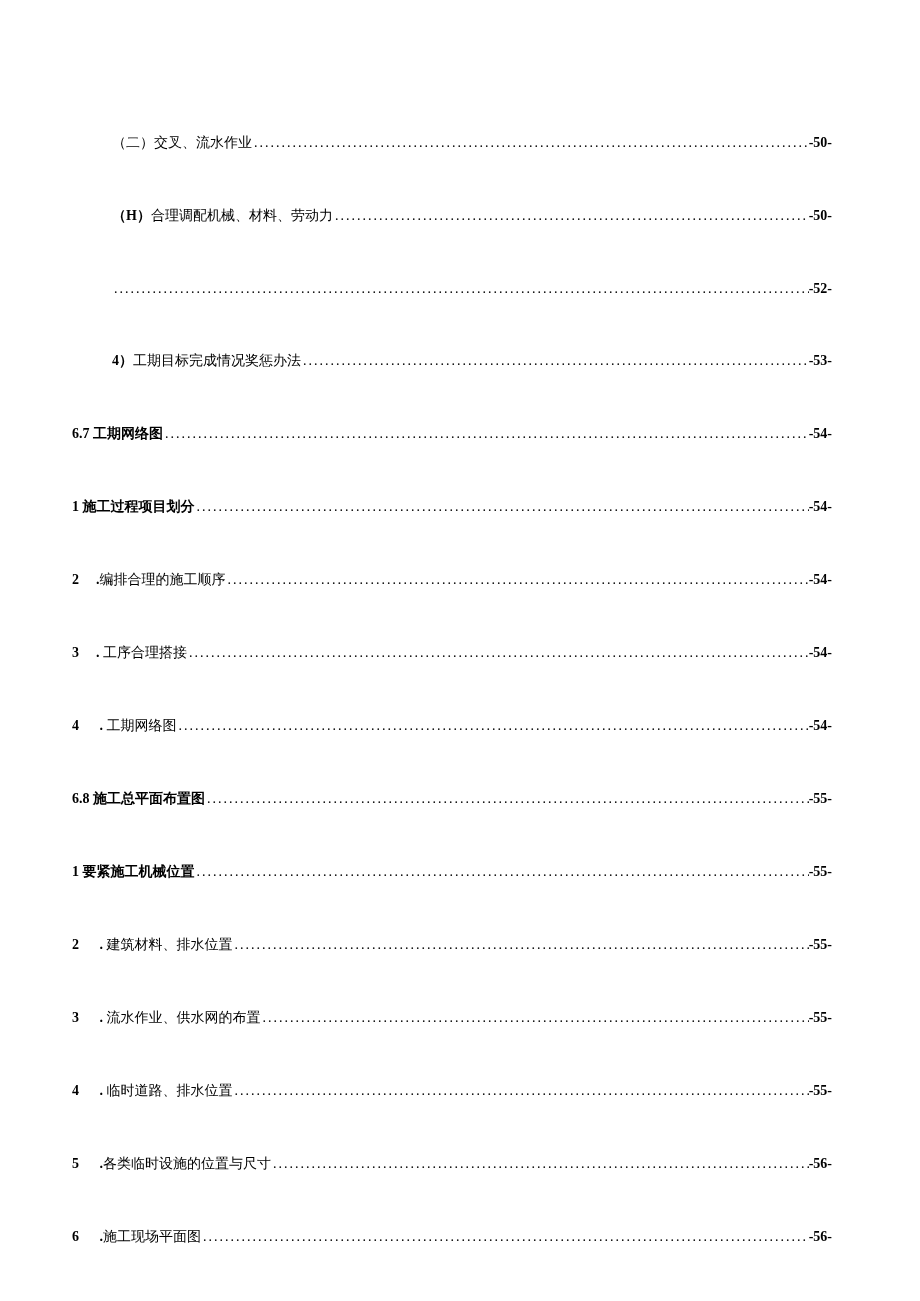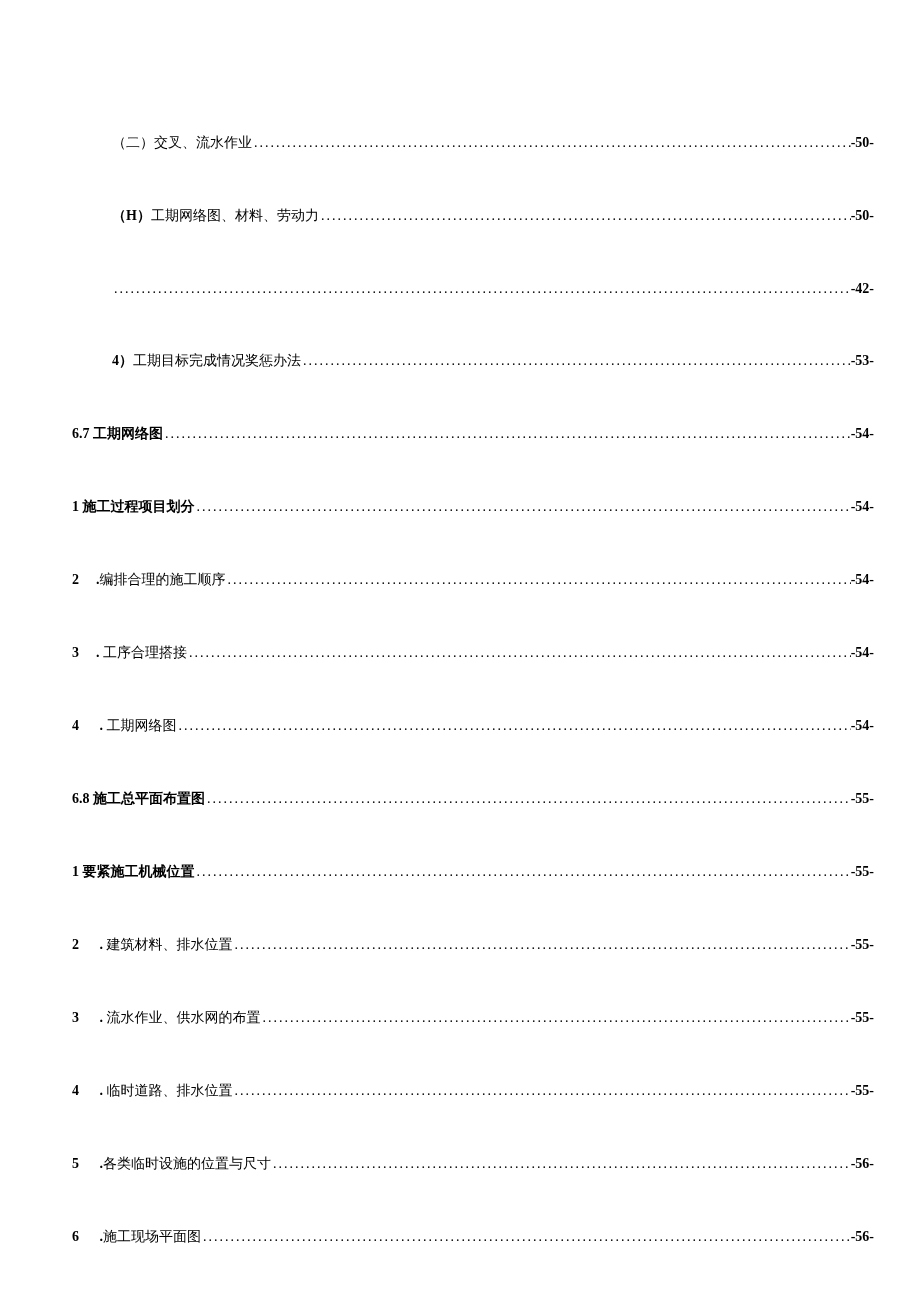--- a/index.html
+++ b/index.html
@@ -3,21 +3,21 @@
   <meta charset="utf-8">
   <style>
     body {
       margin: 0;
       padding: 0;
       background: #fff;
       font-family: "SimSun", "宋体", "Microsoft YaHei", serif;
       width: 920px;
     }
     .page {
-      padding: 95px 46px 0 72px;
+      padding: 95px 88px 0 72px;
       box-sizing: border-box;
     }
     .toc-line {
       display: flex;
       align-items: baseline;
       margin-bottom: 16px;
       font-size: 14px;
       color: #000;
     }
     .toc-text {
@@ -59,27 +59,27 @@
 <body>
 
 <div class="page">
   <div id="toc-container">
       <div class="toc-line indent-1">
         <span class="toc-text">（二）交叉、流水作业</span>
         <span class="toc-dots">................................................................................................................................................................</span>
         <span class="toc-page">-50-</span>
       </div>
       <div class="toc-line indent-1">
-        <span class="toc-text"><span style="font-weight: bold;">（H）</span><span>工期网络图、材料、劳动力</span></span>
+        <span class="toc-text"><span style="font-weight: bold;">（H）</span><span>合理调配机械、材料、劳动力</span></span>
         <span class="toc-dots">................................................................................................................................................................</span>
         <span class="toc-page">-50-</span>
       </div>
       <div class="toc-line indent-1">
         <span class="toc-dots">................................................................................................................................................................</span>
-        <span class="toc-page">-42-</span>
+        <span class="toc-page">-52-</span>
       </div>
       <div class="toc-line indent-1">
         <span class="toc-text"><span style="font-weight: bold;">4）</span><span>工期目标完成情况奖惩办法</span></span>
         <span class="toc-dots">................................................................................................................................................................</span>
         <span class="toc-page">-53-</span>
       </div>
       <div class="toc-line">
         <span class="toc-text bold">6.7 工期网络图</span>
         <span class="toc-dots">................................................................................................................................................................</span>
         <span class="toc-page">-54-</span>

